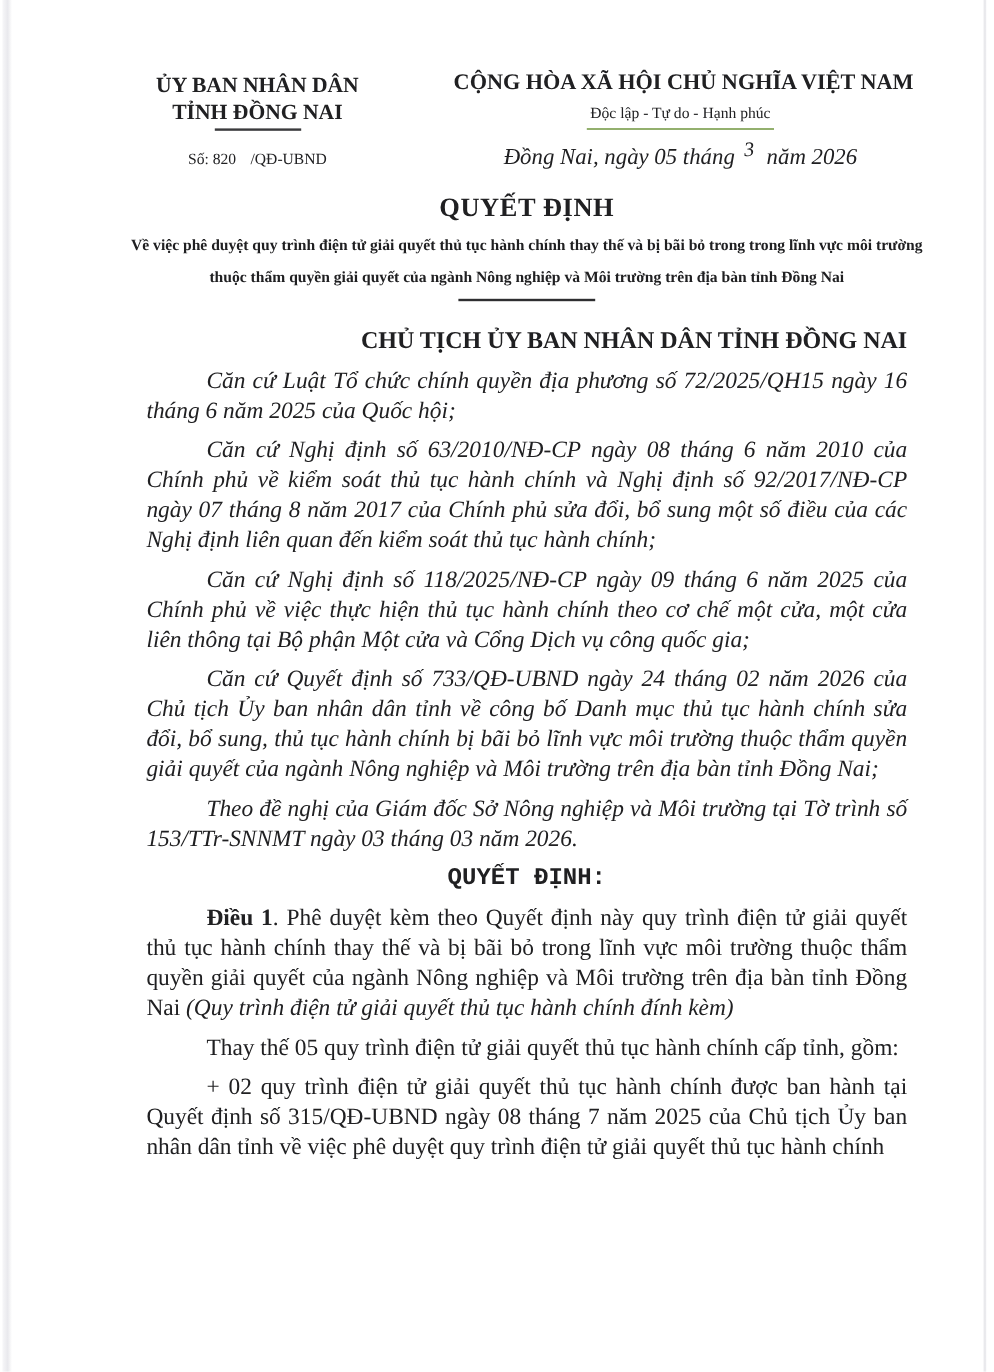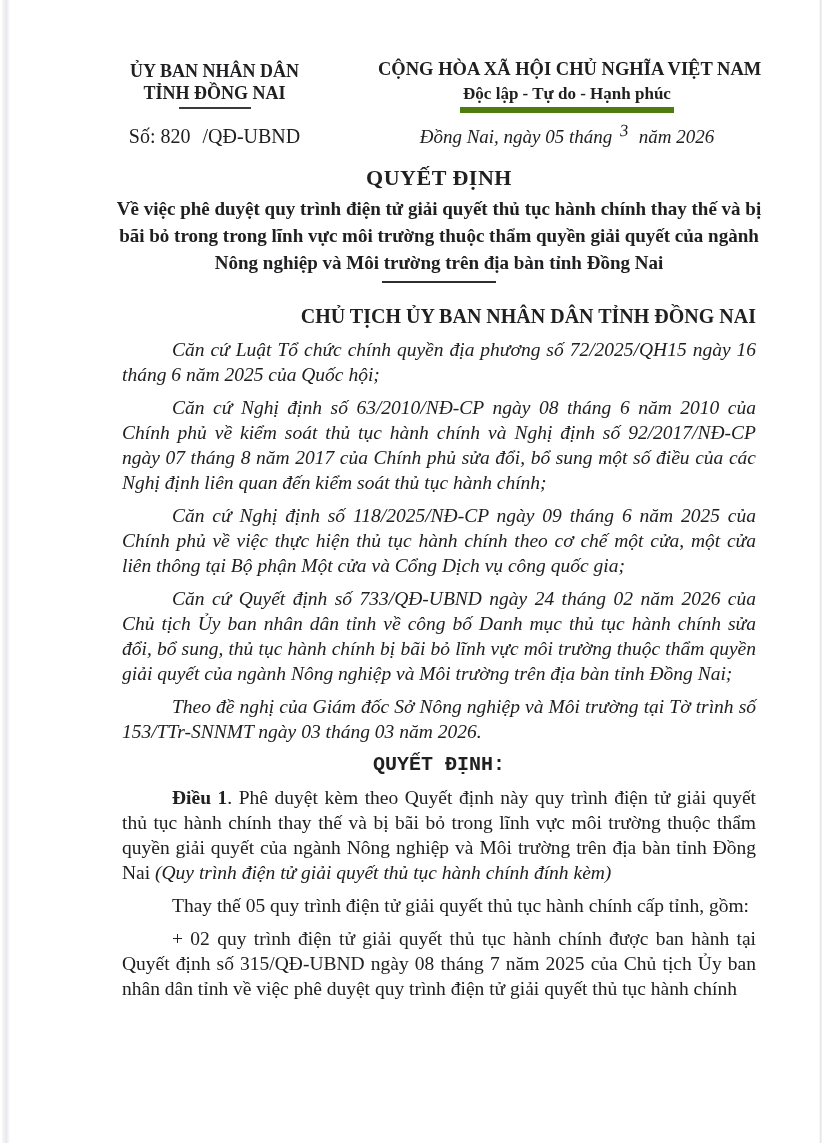--- a/index.html
+++ b/index.html
@@ -20,34 +20,34 @@
 
   .doc { position: absolute; left: 122px; top: 58px; width: 634px; }
 
   
   .header { display: flex; justify-content: space-between; align-items: flex-start; }
   .header-left  { width: 185px; text-align: center; padding-top: 2px; }
   .header-right { width: 378px; text-align: center; }
 
   .org-name { font-weight: bold; font-size: 18px; line-height: 22px; white-space: nowrap; }
   .org-underline { width: 72px; border-bottom: 2px solid #3a3a3c; margin: 3px auto 0; }
-  .doc-number { font-size: 20px; margin-top: 16px; white-space: nowrap; }
+  .doc-number { font-size: 13px; margin-top: 16px; white-space: nowrap; }
   .doc-number .num-suffix { margin-left: 12px; }
 
   .national { font-weight: bold; font-size: 18.5px; line-height: 22px; white-space: nowrap; }
   .motto-wrap { margin-top: 2px; }
-  .motto { display: inline-block; font-weight: bold; font-size: 17px; line-height: 24px;
-           border-bottom: 6px solid #4d7c0f; padding: 0 3px 1px; white-space: nowrap; }
+  .motto { display: inline-block; font-weight: normal; font-size: 13px; line-height: 24px;
+           border-bottom: 1px solid #4d7c0f; padding: 0 3px 1px; white-space: nowrap; }
   .dateline { font-style: italic; font-size: 19px; margin-top: 13px; white-space: nowrap; }
   .hand { display: inline-block; font-style: italic; font-size: 17px;
           position: relative; top: -7px; margin: 0 10px 0 8px; transform: rotate(-4deg); }
 
   
   .decree-heading { font-weight: bold; font-size: 22px; text-align: center; margin-top: 17px; letter-spacing: 0.5px; }
-  .subject { font-weight: bold; font-size: 19px; line-height: 27px; text-align: center;
+  .subject { font-weight: bold; font-size: 13px; line-height: 27px; text-align: center;
              width: 660px; margin: 4px 0 0 -13px; }
   .divider { width: 114px; border-bottom: 2px solid #2e2e30; margin: 5px auto 0; }
   .authority { font-weight: bold; font-size: 20px; text-align: right; margin-top: 22px; white-space: nowrap; }
 
   
   .bodytext { margin-top: 9px; font-size: 19.5px; line-height: 25px; text-align: justify; }
   .bodytext p { margin: 8px 0 0; text-indent: 50px; }
   .bodytext p:first-child { margin-top: 0; }
   .ital { font-style: italic; }
   .bold { font-weight: bold; }

